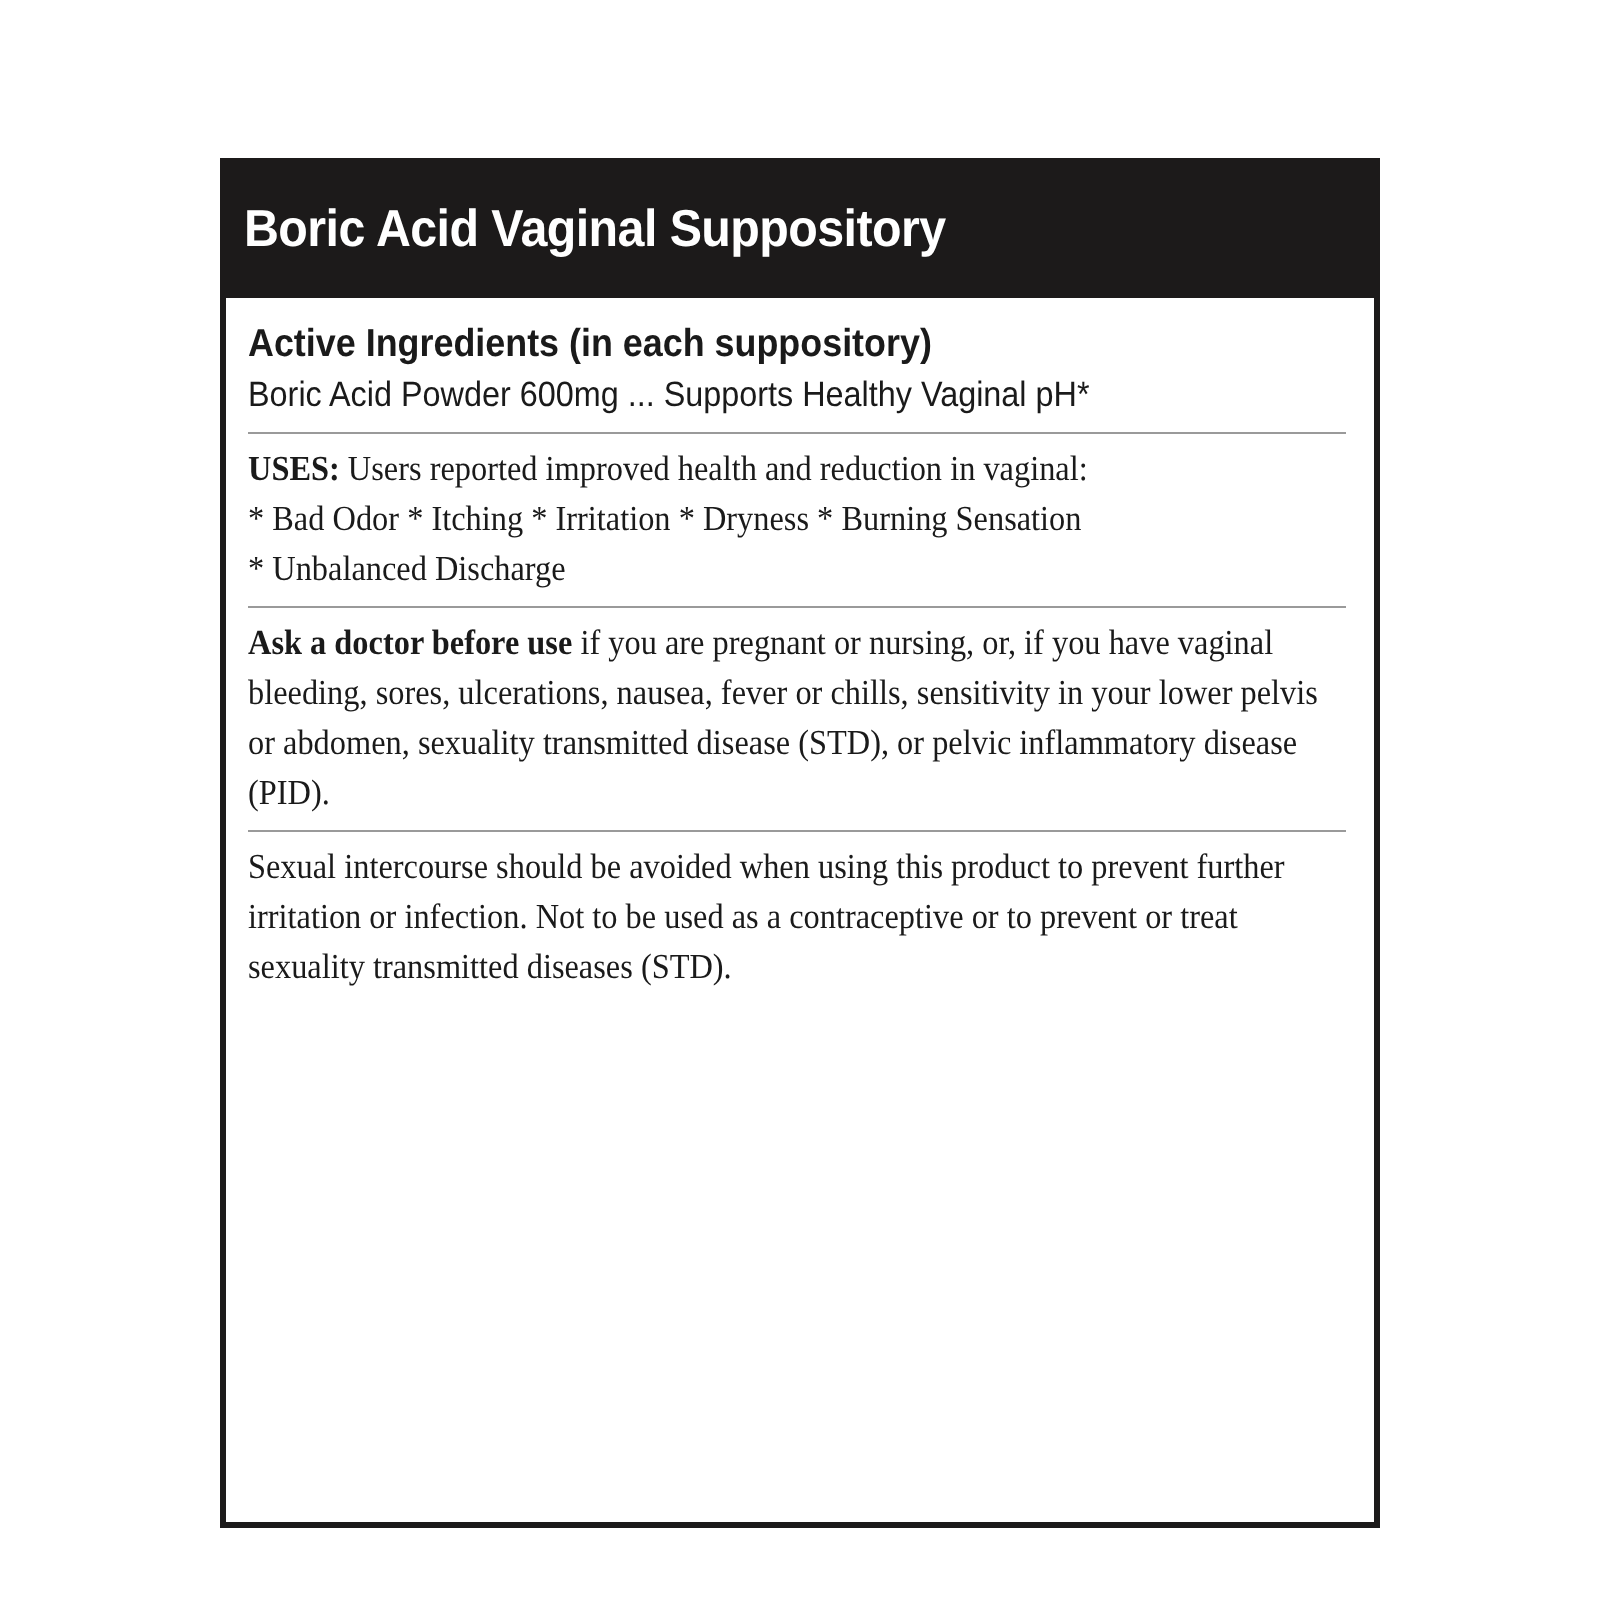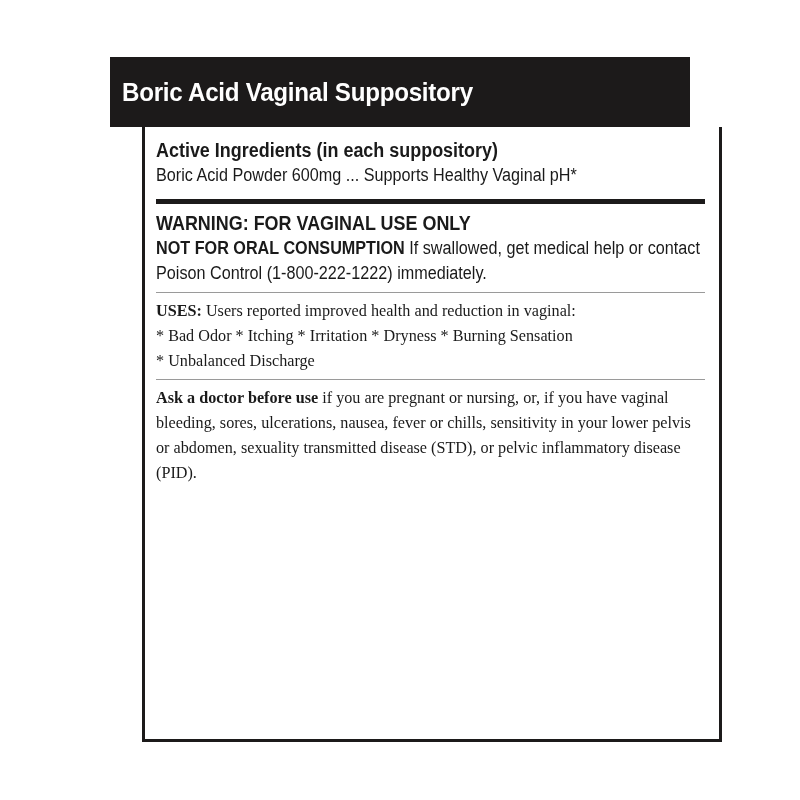--- a/index.html
+++ b/index.html
@@ -22,41 +22,41 @@
   }
 
   
   .title-band {
     background: #1c1a1a;
     height: 70px;
     display: flex;
     align-items: center;
     padding: 0 0 0 12px;
     box-sizing: border-box;
+    margin-top: 22px;
   }
   .title-band .title {
     color: #ffffff;
     font-size: 26px;
     font-weight: bold;
     letter-spacing: -0.3px;
     transform: scaleX(0.93);
     transform-origin: left center;
     white-space: nowrap;
   }
 
   
   .body-box {
     border: 3px solid #1c1a1a;
     border-top: none;
     box-sizing: border-box;
     background: #ffffff;
     padding: 6px 14px 10px 11px;
     width: 580px;
     height: 615px;
-    margin-left: 32px;
   }
 
   .sect {
     padding: 5px 0 6px 0;
   }
 
   
   .sect.rule-thin {
     border-top: 1.5px solid #9a9a9a;
     font-family: Liberation Serif, serif;
@@ -105,32 +105,31 @@
     <div class="title">Boric Acid Vaginal Suppository</div>
   </div>
 
   <div class="body-box">
 
     <div class="sect">
       <div class="heading">Active Ingredients (in each suppository)</div>
       <div class="para nowrapline">Boric Acid Powder 600mg ... Supports Healthy Vaginal pH*</div>
     </div>
 
-    <div class="sect rule-thick">
-      <div class="heading">WARNING: FOR VAGINAL USE ONLY</div>
-      <div class="para"><b class="lead">NOT FOR ORAL CONSUMPTION</b><span> If swallowed, get medical help or contact Poison Control (1-800-222-1222) immediately.</span></div>
-    </div>
 
     <div class="sect rule-thin">
       <div class="para"><b class="lead">USES:</b><span> Users reported improved health and reduction in vaginal:</span></div>
       <div class="para nowrapline">* Bad Odor * Itching * Irritation * Dryness * Burning Sensation</div>
       <div class="para nowrapline">* Unbalanced Discharge</div>
     </div>
 
     <div class="sect rule-thin">
       <div class="para"><b class="lead">Ask a doctor before use</b><span> if you are pregnant or nursing, or, if you have vaginal bleeding, sores, ulcerations, nausea, fever or chills, sensitivity in your lower pelvis or abdomen, sexuality transmitted disease (STD), or pelvic inflammatory disease (PID).</span></div>
     </div>
 
+    <div class="sect rule-thin">
+      <div class="para">Sexual intercourse should be avoided when using this product to prevent further irritation or infection. Not to be used as a contraceptive or to prevent or treat sexuality transmitted diseases (STD).</div>
+    </div>
 
 
 
   </div>
 </div>
 
 </body></html>

